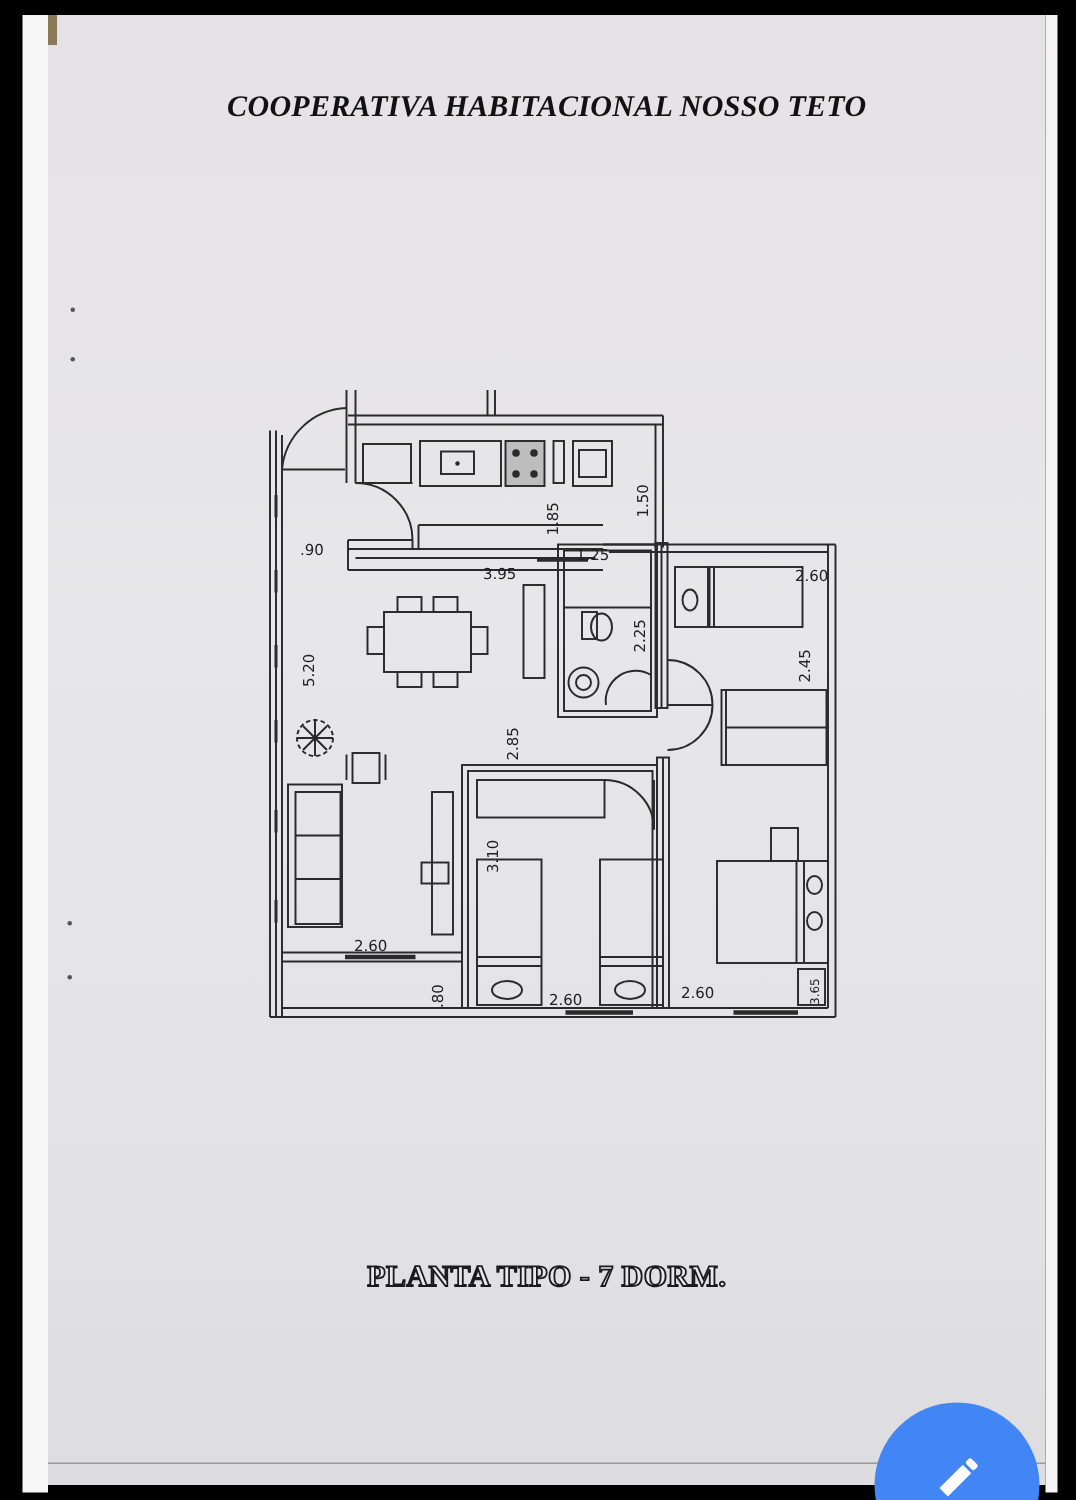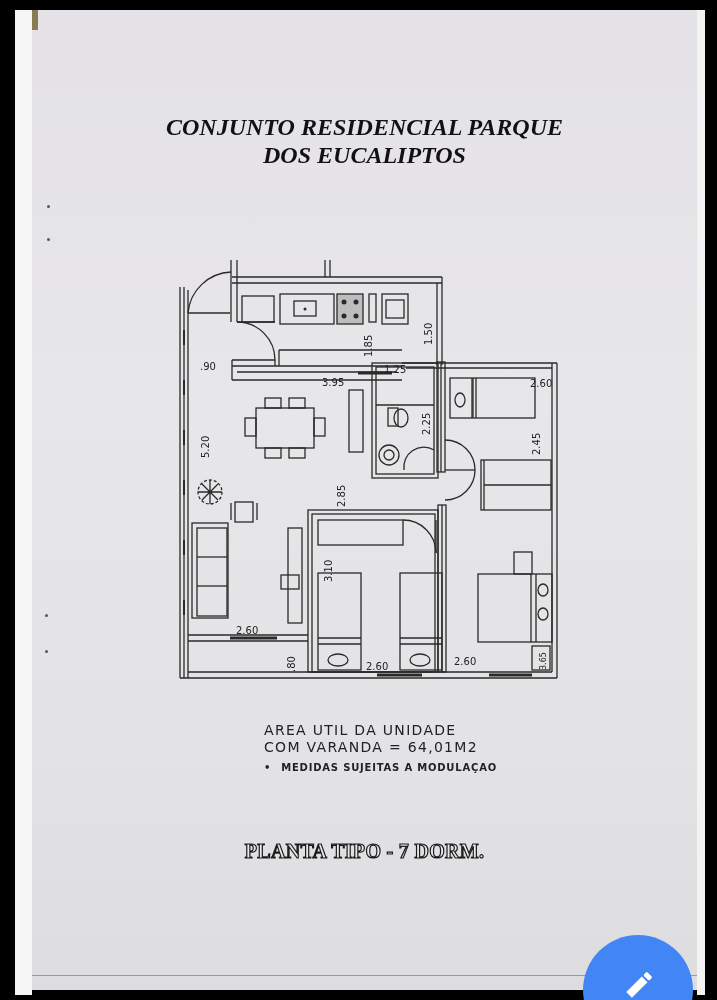--- a/index.html
+++ b/index.html
@@ -63,24 +63,21 @@
   </style>
 </head>
 <body>
 
 <div class="white-strip"></div>
 <div class="right-strip"></div>
 
 <div class="paper">
   <div class="tab-corner"></div>
 
-  <div class="header-line-2">
-    <div>CONJUNTO RESIDENCIAL PARQUE</div>
-    <div>DOS EUCALIPTOS</div>
-  </div>
+  <div class="header-line-1">COOPERATIVA HABITACIONAL NOSSO TETO</div>
 
   <div class="dot" style="left:15px; top:195px;"></div>
   <div class="dot" style="left:15px; top:228px;"></div>
   <div class="dot" style="left:13px; top:604px;"></div>
   <div class="dot" style="left:13px; top:640px;"></div>
 
   <div class="paper-bottom-line"></div>
 
   <svg class="plan-svg" width="665" height="980" xmlns="http://www.w3.org/2000/svg">
     <g fill="none" stroke="#2a2a2a" stroke-width="1.3">
@@ -244,27 +241,20 @@
     <text class="dim" x="0" y="0" transform="translate(177,448) rotate(-90)">5.20</text>
     <text class="dim" x="0" y="0" transform="translate(313,497) rotate(-90)">2.85</text>
     <text class="dim" x="0" y="0" transform="translate(300,572) rotate(-90)">3.10</text>
     <text class="dim" x="204" y="624">2.60</text>
     <text class="dim" x="0" y="0" transform="translate(263,662) rotate(-90)">.80</text>
     <text class="dim" x="334" y="660">2.60</text>
     <text class="dim" x="422" y="655">2.60</text>
     <text class="dim" style="font-size:8px" x="0" y="0" transform="translate(514,660) rotate(-90)">3.65</text>
   </svg>
 
-  <div class="area-block">
-    <div class="area-line">AREA UTIL DA UNIDADE</div>
-    <div class="area-line">COM VARANDA = 64,01M2</div>
-    <div class="area-note">
-      <span class="bullet">•</span><span>MEDIDAS SUJEITAS A MODULAÇAO</span>
-    </div>
-  </div>
 
   <div class="plan-title">PLANTA TIPO - 7 DORM.</div>
 </div>
 
 <div class="fab">
   <svg width="36" height="36" viewBox="0 0 36 36">
     <g transform="rotate(-45 18 18)">
       <rect x="4" y="14" width="22" height="8" fill="#ffffff"></rect>
       <rect x="28" y="14" width="5" height="8" rx="1.5" fill="#ffffff"></rect>
     </g>

